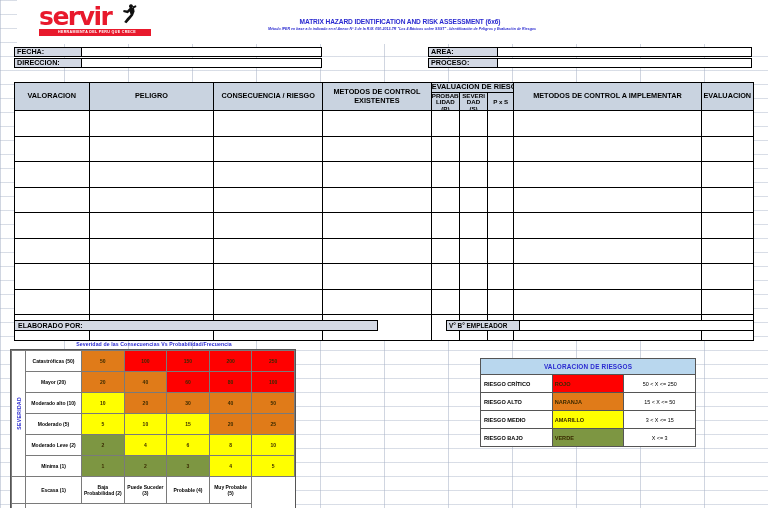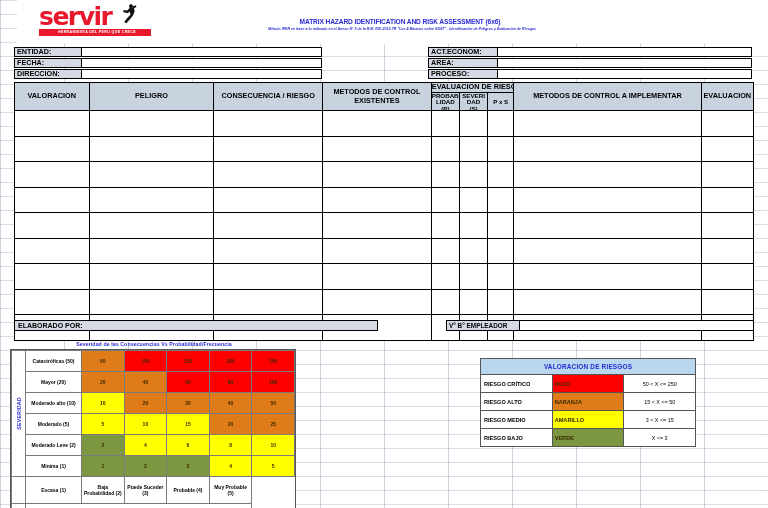--- a/index.html
+++ b/index.html
@@ -182,38 +182,30 @@
     <div class="bar"></div>
     <div class="tag">HERRAMIENTA DEL PERU QUE CRECE</div>
   </div>
 
   <div id="title-sub">MATRIX HAZARD IDENTIFICATION AND RISK ASSESSMENT (6x6)</div>
   <div id="title-note">Método IPER en base a lo indicado en el Anexo N° 3 de la R.M. 050-2013-TR "Los 4 Básicos sobre SSST" - Identificación de Peligros y Evaluación de Riesgos</div>
 </div>
 
 <div class="layer" id="form-left">
   <div class="frow">
-    <div class="flabel">ENTIDAD:</div>
-    <div class="fbox"></div>
-  </div>
-  <div class="frow">
     <div class="flabel">FECHA:</div>
     <div class="fbox"></div>
   </div>
   <div class="frow">
     <div class="flabel">DIRECCION:</div>
     <div class="fbox"></div>
   </div>
 </div>
 
 <div class="layer" id="form-right">
-  <div class="frow">
-    <div class="flabel">ACT.ECONOM:</div>
-    <div class="fbox"></div>
-  </div>
   <div class="frow">
     <div class="flabel">AREA:</div>
     <div class="fbox"></div>
   </div>
   <div class="frow">
     <div class="flabel">PROCESO:</div>
     <div class="fbox"></div>
   </div>
 </div>
 

